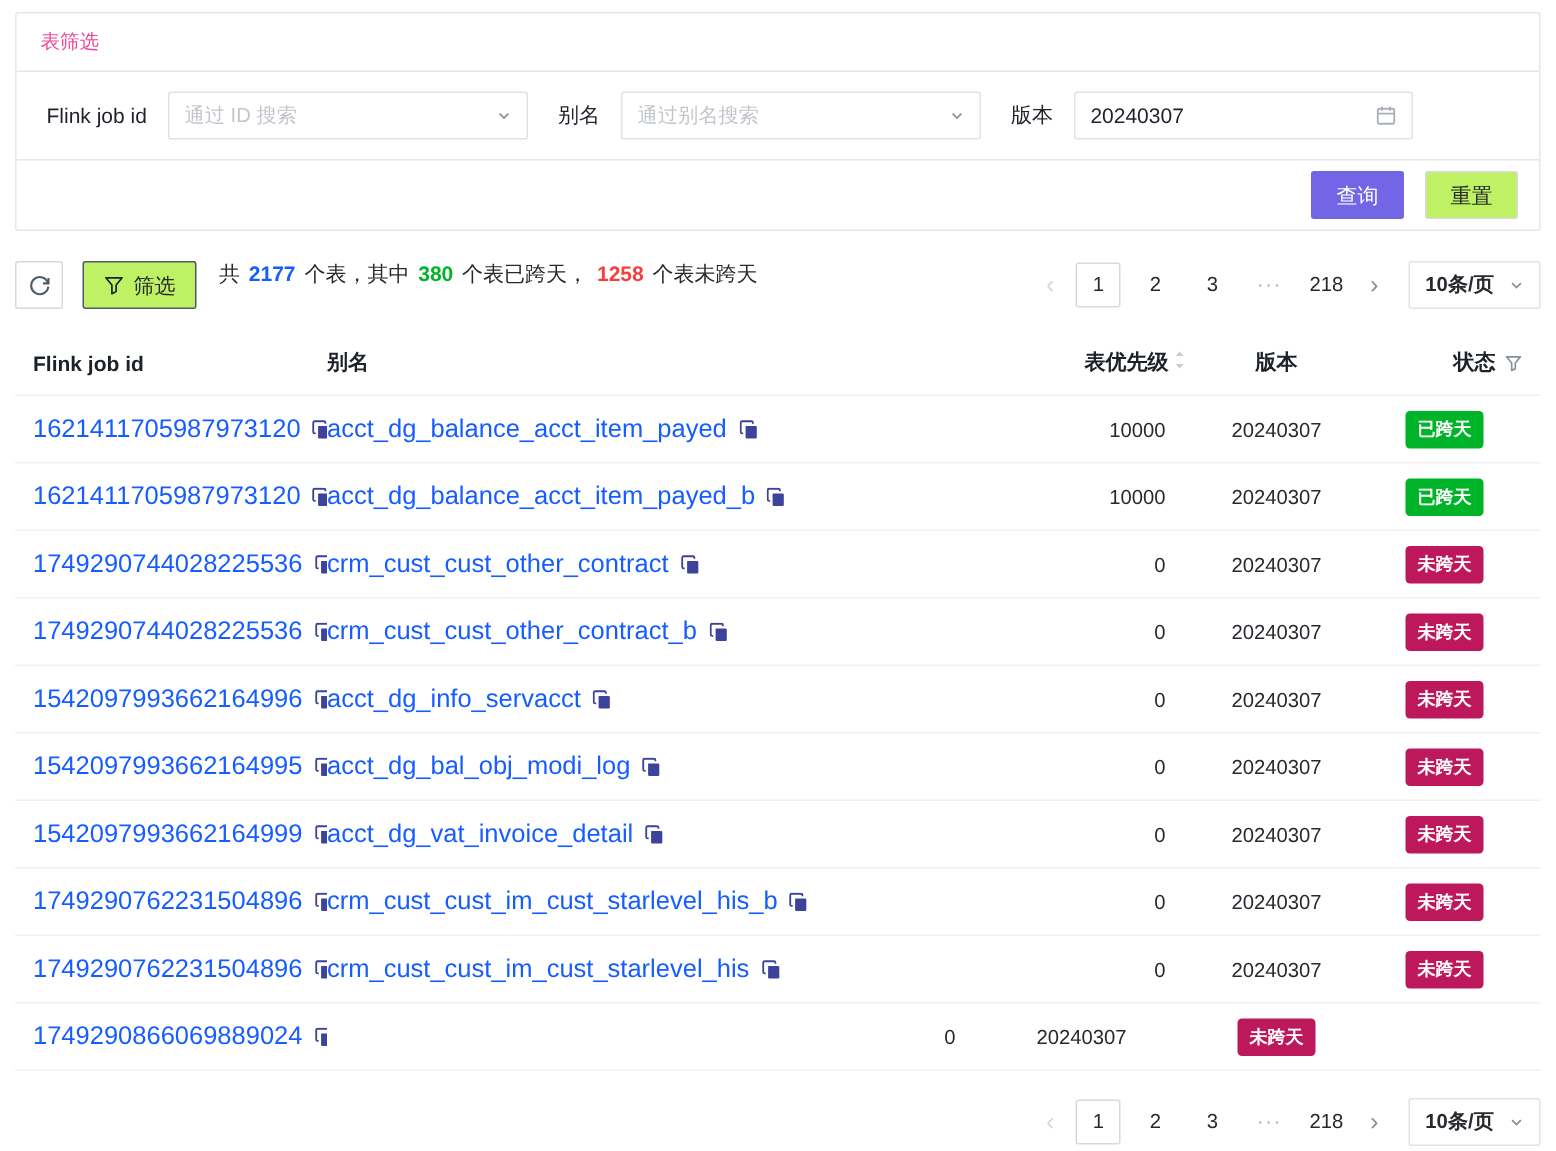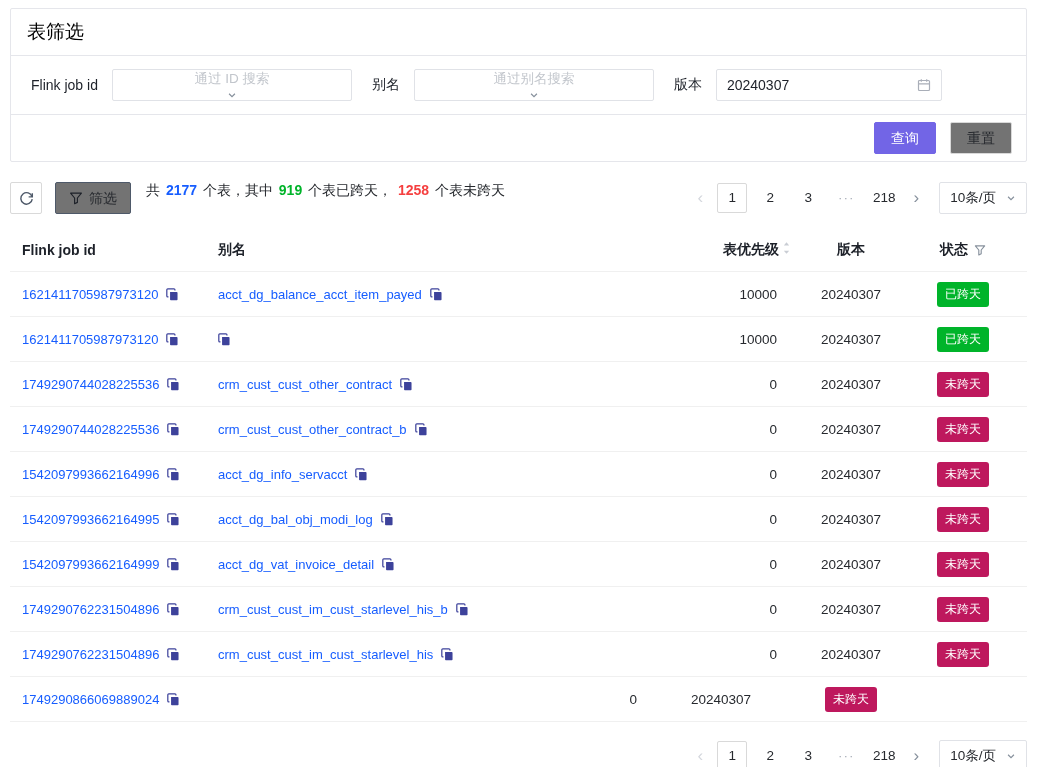--- a/index.html
+++ b/index.html
@@ -5,36 +5,36 @@
   * { box-sizing: border-box; margin: 0; padding: 0; }
   body {
     width: 1037px; min-height: 767px; background: #fff;
     font-family: "Liberation Sans", "DejaVu Sans", sans-serif;
     font-size: 14px; color: #26292e;
   }
   .page { padding: 8px 10px 12px; }
 
   
   .filter-card { border: 1px solid #e5e6eb; border-radius: 2px; background: #fff; }
-  .card-header { padding: 10px 16px; font-size: 19px; color: #000000; border-bottom: 1px solid #e5e6eb; }
+  .card-header { padding: 10px 16px; font-size: 13px; color: #ec4899; border-bottom: 1px solid #e5e6eb; }
   .filter-row { display: flex; align-items: center; padding: 13px 20px; border-bottom: 1px solid #e5e6eb; }
   .field { display: flex; align-items: center; }
   .field + .field { margin-left: 20px; }
   .field label { color: #1d2129; white-space: nowrap; margin-right: 14px; }
   .select, .date-input {
     height: 32px; border: 1px solid #e0e2e7; border-radius: 2px; background: #fff;
     display: flex; align-items: center; justify-content: space-between; padding: 0 10px; cursor: pointer;
   }
-  .select { width: 240px; flex-direction: column; }
+  .select { width: 240px; }
   .date-input { width: 226px; }
   .placeholder { color: #c2c6cc; font-size: 13.5px; }
   .date-value { color: #1d2129; font-size: 14px; }
   .actions-row { display: flex; justify-content: flex-end; align-items: center; padding: 7px 14px; }
   .btn {
-    height: 32px; padding: 0 16px; border-radius: 2px; border: 1px solid #d9d9d9; background: #737373;
+    height: 32px; padding: 0 16px; border-radius: 2px; border: 1px solid #d9d9d9; background: #bef264;
     color: #26292e; font-size: 14px; font-family: inherit; display: inline-flex; align-items: center;
     gap: 6px; cursor: pointer; line-height: 1;
   }
   .btn + .btn { margin-left: 14px; }
   .btn.primary { background: #7265e6; border-color: #7265e6; color: #fff; }
 
   
   .toolbar { display: flex; align-items: flex-start; margin-top: 20px; }
   .icon-btn {
     width: 32px; height: 32px; border: 1px solid #d9d9d9; border-radius: 2px; background: #fff;
@@ -55,45 +55,45 @@
   }
   .pg-arrow.disabled { color: #d4d7dd; cursor: default; }
   .pg-item {
     min-width: 30px; height: 30px; line-height: 28px; text-align: center; border-radius: 2px;
     border: 1px solid transparent; color: #26292e; margin: 0 4px; cursor: pointer; font-size: 13.5px;
   }
   .pg-item.active { border-color: #d9d9d9; }
   .pg-item.dots { color: #a9aeb8; cursor: default; letter-spacing: 1px; }
   .pg-size {
     height: 32px; border: 1px solid #e0e2e7; border-radius: 2px; display: inline-flex; align-items: center;
-    gap: 10px; padding: 0 10px; margin-left: 10px; cursor: pointer; font-size: 13.5px; color: #26292e;
+    gap: 10px; padding: 0 10px; margin-left: 10px; cursor: pointer; font-size: 13.5px; color: #26292e; font-weight: bold;
   }
   .pagination-wrap-bottom { display: flex; justify-content: flex-end; margin-top: 18px; }
   .pagination-wrap-bottom .pagination { margin-left: 0; }
 
   
   .table { margin-top: 14px; }
   .grid-row {
     display: grid; grid-template-columns: 196px 1fr 140px 120px 104px;
     align-items: center; min-height: 45px; border-bottom: 1px solid #f0f0f0; padding: 0 12px;
   }
   .thead { min-height: 44px; }
   .th { font-weight: 700; color: #1d2129; font-size: 14px; }
   .th-priority { display: flex; align-items: flex-start; justify-content: flex-end; gap: 3px; }
   .th-center { text-align: center; }
-  .th-status { display: flex; align-items: center; justify-content: center; gap: 6px; }
-  .cell { font-size: 13px; color: #26292e; }
+  .th-status { display: flex; align-items: center; justify-content: flex-end; gap: 6px; }
+  .cell { font-size: 17px; color: #26292e; }
   .cell-id { display: flex; align-items: center; gap: 8px; overflow: hidden; }
   .link { color: #165dff; text-decoration: none; white-space: nowrap; }
   .copy { display: inline-flex; align-items: center; cursor: pointer; flex: none; }
   .cell-priority { text-align: right; padding-right: 14px; font-size: 13.5px; }
   .cell-center { text-align: center; font-size: 13.5px; }
   .badge {
     display: inline-block; padding: 5px 8px; border-radius: 3px; color: #fff;
-    font-size: 12px; line-height: 1.25; white-space: nowrap;
+    font-size: 12px; line-height: 1.25; white-space: nowrap; font-weight: bold;
   }
   .badge.success { background: #00b42a; }
   .badge.danger  { background: #be185d; }
   svg { display: block; }
 </style>
 </head>
 <body>
 
 <div class="page">
 
@@ -158,21 +158,21 @@
     <button class="btn filter-btn">
       <span>
         <svg width="14" height="14" viewBox="0 0 16 16" fill="none" stroke="#1d2129" stroke-width="1.3">
           <path d="M1.8 2.5h12.4L9.6 8v5l-3.2 1.6V8L1.8 2.5z" stroke-linejoin="round"></path>
         </svg>
       </span>
       <span>筛选</span>
     </button>
 
     <div class="summary">
-      <span>共 </span><span class="num blue">2177</span><span> 个表，其中 </span><span class="num green">919</span><span> 个表已跨天， </span><span class="num red">1258</span><span> 个表未跨天</span>
+      <span>共 </span><span class="num blue">2177</span><span> 个表，其中 </span><span class="num green">380</span><span> 个表已跨天， </span><span class="num red">1258</span><span> 个表未跨天</span>
     </div>
 
     <div class="pagination">
         <div class="pg-arrow disabled">‹</div>
         <div class="pg-item active">1</div>
         <div class="pg-item">2</div>
         <div class="pg-item">3</div>
         <div class="pg-item dots">···</div>
         <div class="pg-item">218</div>
         <div class="pg-arrow">›</div>
@@ -239,20 +239,21 @@
     <div class="cell cell-id">
       <a class="link" href="#">1621411705987973120</a>
       <span class="copy">
         <svg width="13" height="13" viewBox="0 0 16 16">
           <path d="M5 5h8.2a1 1 0 0 1 1 1v8.2a1 1 0 0 1-1 1H6a1 1 0 0 1-1-1V5z" fill="#3d429b"></path>
           <path d="M11 3V2.2A1.2 1.2 0 0 0 9.8 1H2.2A1.2 1.2 0 0 0 1 2.2v7.6A1.2 1.2 0 0 0 2.2 11H3" fill="none" stroke="#3d429b" stroke-width="1.5"></path>
         </svg>
       </span>
     </div>
     <div class="cell cell-id">
+      <a class="link" href="#">acct_dg_balance_acct_item_payed_b</a>
       <span class="copy">
         <svg width="13" height="13" viewBox="0 0 16 16">
           <path d="M5 5h8.2a1 1 0 0 1 1 1v8.2a1 1 0 0 1-1 1H6a1 1 0 0 1-1-1V5z" fill="#3d429b"></path>
           <path d="M11 3V2.2A1.2 1.2 0 0 0 9.8 1H2.2A1.2 1.2 0 0 0 1 2.2v7.6A1.2 1.2 0 0 0 2.2 11H3" fill="none" stroke="#3d429b" stroke-width="1.5"></path>
         </svg>
       </span>
     </div>
     <div class="cell cell-priority">10000</div>
     <div class="cell cell-center">20240307</div>
     <div class="cell cell-center">

